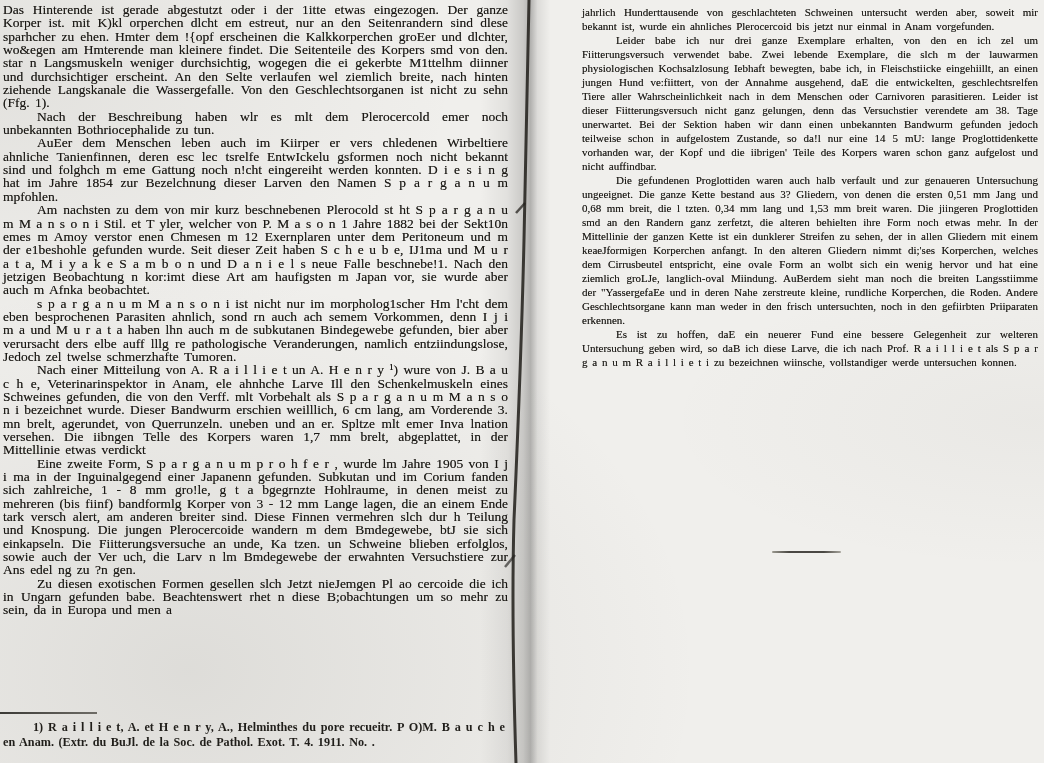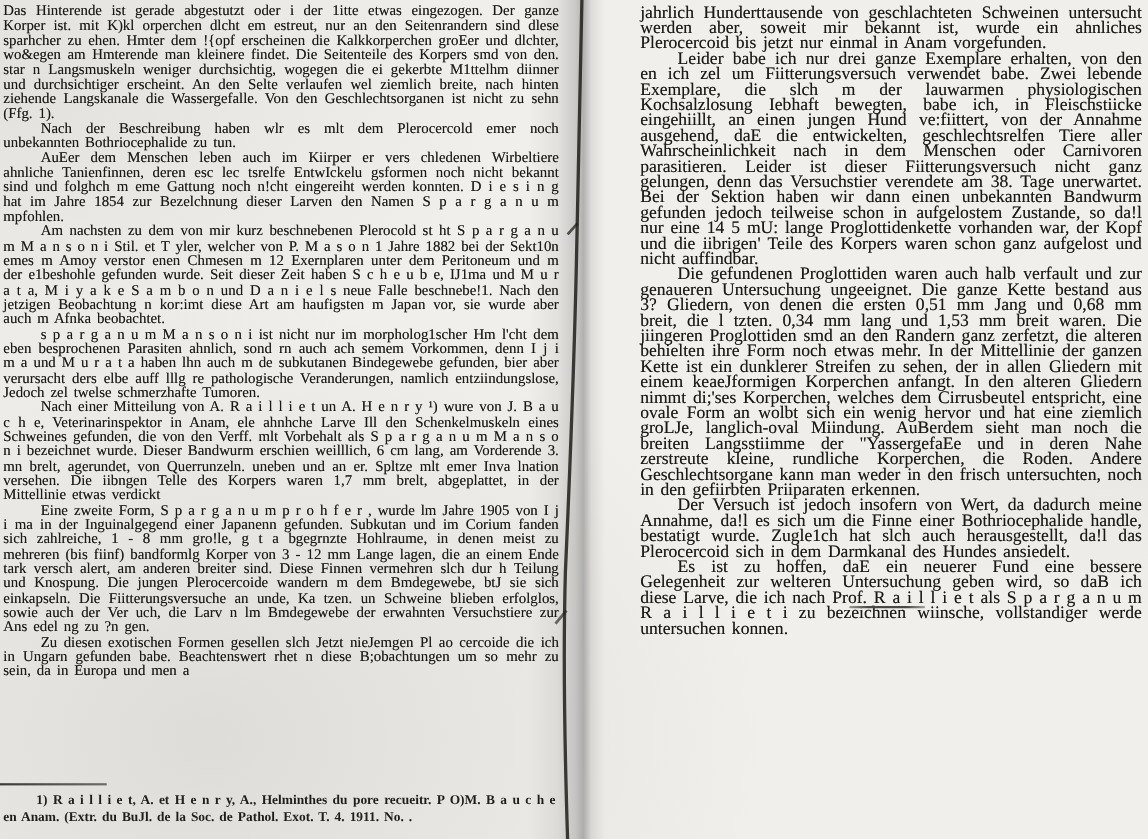--- a/index.html
+++ b/index.html
@@ -24,21 +24,21 @@
     text-shadow: 0 0 0.4px rgba(20,18,14,0.55);
   }
   .col p { margin: 0; }
   .col p.indent { text-indent: 34px; font-family: Liberation Serif, serif; }
   #left-col {
     left: 3px; top: 3px; width: 505px;
     font-size: 13.5px; line-height: 13.35px;
   }
   #right-col {
     left: 582px; top: 5px; width: 456px;
-    font-size: 16px; line-height: 14.0px;
+    font-size: 11px; line-height: 14.0px;
   }
   #footnote-rule {
     position: absolute; left: 0; top: 712px;
     width: 97px; height: 2px;
     background: linear-gradient(90deg, #3b3a36, #6e6c66);
   }
   #footnote {
     position: absolute; left: 3px; top: 720px; width: 502px;
     font-size: 12.2px; line-height: 14.5px;
     font-weight: bold;
@@ -90,17 +90,16 @@
   <rect width="90" height="763" fill="url(#gut)"></rect>
   <path d="M49,0 C48,80 46,160 44,240 C42,330 38,430 34,520 C32,590 33,670 36,763" stroke="#24221e" stroke-width="3" fill="none" opacity="0.88"></path>
   <path d="M45,203 l-9,10" stroke="#24221e" stroke-width="2.5" fill="none" opacity="0.75"></path>
   <path d="M35,555 l-10,12" stroke="#24221e" stroke-width="2.5" fill="none" opacity="0.65"></path>
 </svg>
 
 <div id="right-col" class="col">
   <p>jahrlich Hunderttausende von geschlachteten Schweinen untersucht werden aber, soweit mir bekannt ist, wurde ein ahnliches Plerocercoid bis jetzt nur einmal in Anam vorgefunden.</p>
   <p class="indent">Leider babe ich nur drei ganze Exemplare erhalten, von den en ich zel um Fiitterungsversuch verwendet babe. Zwei lebende Exemplare, die slch m der lauwarmen physiologischen Kochsalzlosung Iebhaft bewegten, babe ich, in Fleischstiicke eingehiillt, an einen jungen Hund ve:fiittert, von der Annahme ausgehend, daE die entwickelten, geschlechtsrelfen Tiere aller Wahrscheinlichkeit nach in dem Menschen oder Carnivoren parasitieren. Leider ist dieser Fiitterungsversuch nicht ganz gelungen, denn das Versuchstier verendete am 38. Tage unerwartet. Bei der Sektion haben wir dann einen unbekannten Bandwurm gefunden jedoch teilweise schon in aufgelostem Zustande, so da!l nur eine 14 5 mU: lange Proglottidenkette vorhanden war, der Kopf und die iibrigen' Teile des Korpers waren schon ganz aufgelost und nicht auffindbar.</p>
   <p class="indent">Die gefundenen Proglottiden waren auch halb verfault und zur genaueren Untersuchung ungeeignet. Die ganze Kette bestand aus 3? Gliedern, von denen die ersten 0,51 mm Jang und 0,68 mm breit, die l tzten. 0,34 mm lang und 1,53 mm breit waren. Die jiingeren Proglottiden smd an den Randern ganz zerfetzt, die alteren behielten ihre Form noch etwas mehr. In der Mittellinie der ganzen Kette ist ein dunklerer Streifen zu sehen, der in allen Gliedern mit einem keaeJformigen Korperchen anfangt. In den alteren Gliedern nimmt di;'ses Korperchen, welches dem Cirrusbeutel entspricht, eine ovale Form an wolbt sich ein wenig hervor und hat eine ziemlich groLJe, langlich-oval Miindung. AuBerdem sieht man noch die breiten Langsstiimme der "YassergefaEe und in deren Nahe zerstreute kleine, rundliche Korperchen, die Roden. Andere Geschlechtsorgane kann man weder in den frisch untersuchten, noch in den gefiirbten Priiparaten erkennen.</p>
-  <p class="indent">Der Versuch ist jedoch insofern von Wert, da dadurch meine Annahme, da!l es sich um die Finne einer Bothriocephalide handle, bestatigt wurde. Zugle1ch hat slch auch herausgestellt, da!l das Plerocercoid sich in dem Darmkanal des Hundes ansiedelt.</p>
   <p class="indent">Es ist zu hoffen, daE ein neuerer Fund eine bessere Gelegenheit zur welteren Untersuchung geben wird, so daB ich diese Larve, die ich nach Prof. R a i l l i e t als S p a r g a n u m  R a i l l i e t i zu bezeichnen wiinsche, vollstandiger werde untersuchen konnen.</p>
 </div>
 
 <div id="end-rule"></div>
 
 </body></html>

